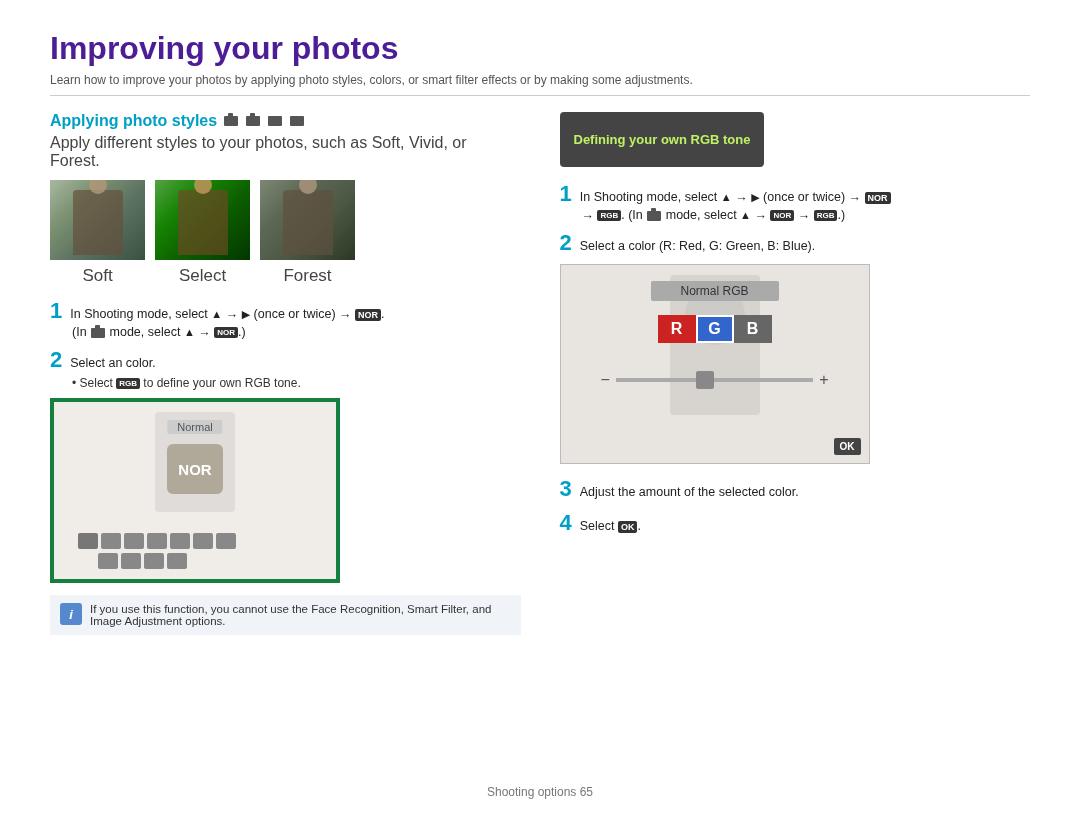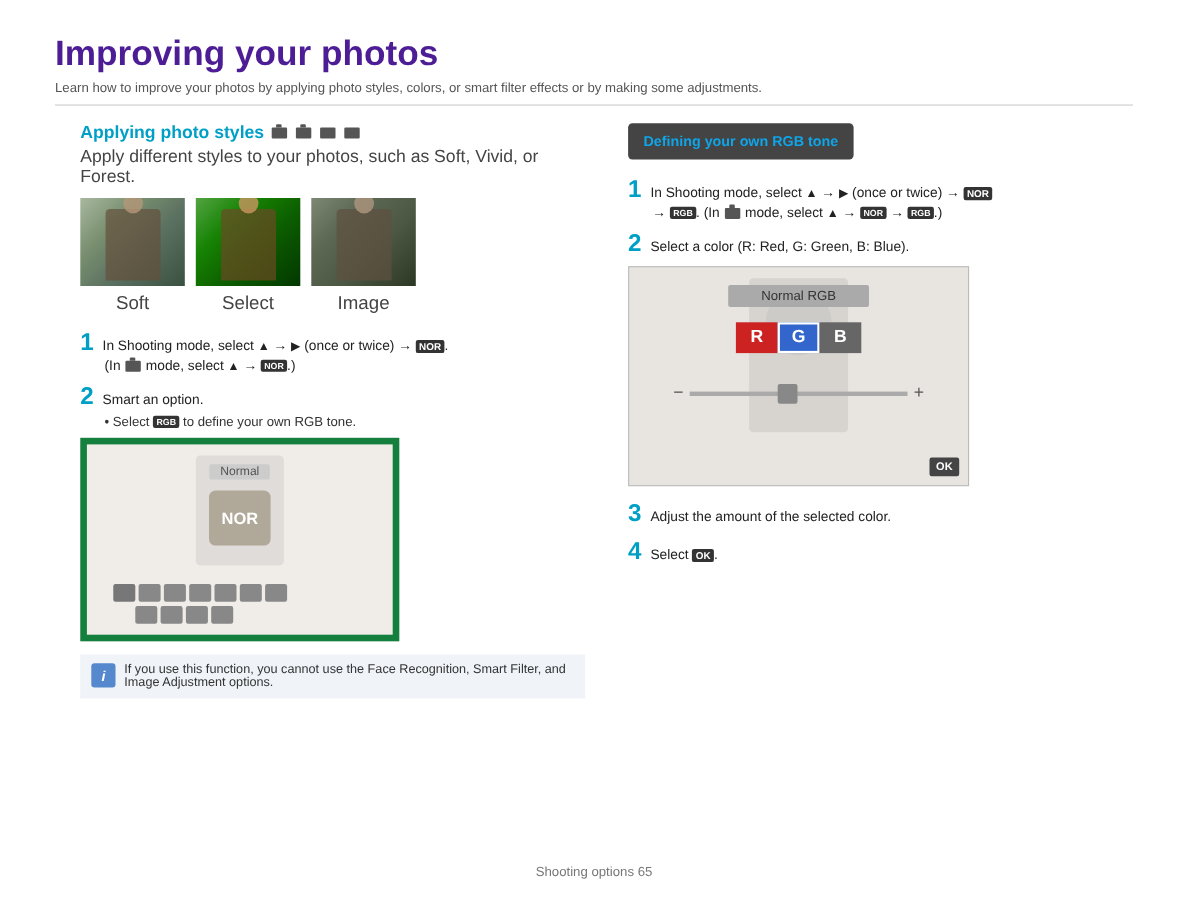--- a/index.html
+++ b/index.html
@@ -21,21 +21,20 @@
       margin-bottom: 6px;
     }
     hr {
       border: none;
       border-top: 1px solid #ccc;
       margin-bottom: 16px;
     }
     .two-col {
       display: flex;
       gap: 39px;
-      margin-left: 23px;
     }
     .left-col {
       flex: 1;
     }
     .right-col {
       flex: 1;
     }
     .section-title {
       font-size: 16px;
       font-weight: bold;
@@ -121,21 +120,21 @@
       background: #333;
       color: #fff;
       font-size: 9px;
       font-weight: bold;
       padding: 1px 3px;
       border-radius: 2px;
       vertical-align: middle;
     }
     
     .screen-mockup {
-      border: 6px solid #15803d;
+      border: 4px solid #15803d;
       background: #f0ece8;
       width: 290px;
       height: 185px;
       position: relative;
       margin: 8px 0;
       display: flex;
       align-items: center;
       justify-content: center;
     }
     .note-box {
@@ -159,24 +158,24 @@
       justify-content: center;
       flex-shrink: 0;
       color: #fff;
       font-size: 13px;
       font-style: italic;
       font-weight: bold;
     }
     
     .rgb-header {
       background: #444;
-      color: #0ea5e9;
+      color: #bef264;
       font-size: 13px;
       font-weight: bold;
-      padding: 9px 14px;
+      padding: 20px 14px;
       border-radius: 4px;
       display: inline-block;
       margin-bottom: 14px;
     }
     .rgb-screen {
       border: 1px solid #bbb;
       background: #e8e4e0;
       width: 310px;
       height: 200px;
       position: relative;
@@ -344,39 +343,39 @@
       <div class="photo-thumb vivid">
         <div class="photo-person"></div>
       </div>
       <div class="photo-thumb forest">
         <div class="photo-person"></div>
       </div>
     </div>
     <div class="photo-labels-row">
       <div class="photo-label-item">Soft</div>
       <div class="photo-label-item">Select</div>
-      <div class="photo-label-item">Image</div>
+      <div class="photo-label-item">Forest</div>
     </div>
 
     <div class="step-line-block">
       <div style="display:flex;align-items:baseline;gap:4px;">
         <span class="step-num">1</span>
         <span class="step-text">
           In Shooting mode, select <span style="font-size:11px;">▲</span> → <span style="font-size:11px;">▶</span> (once or twice) → <span class="icon-inline">NOR</span>.
         </span>
       </div>
       <div class="indent step-text">
         (In <span class="small-cam-icon"></span> mode, select <span style="font-size:11px;">▲</span> → <span class="icon-inline" style="font-size:8px;">NOR</span>.)
       </div>
     </div>
 
     <div class="step-line-block">
       <div style="display:flex;align-items:baseline;gap:4px;">
         <span class="step-num">2</span>
-        <span class="step-text">Smart an option.</span>
+        <span class="step-text">Select an color.</span>
       </div>
       <div class="bullet-item indent">
         Select <span class="icon-inline" style="font-size:8px;">RGB</span> to define your own RGB tone.
       </div>
     </div>
 
     <div class="screen-mockup">
 
       <div style="position:absolute;top:10px;left:50%;transform:translateX(-50%);opacity:0.15;width:80px;height:100px;background:#888;border-radius:4px;"></div>
 

